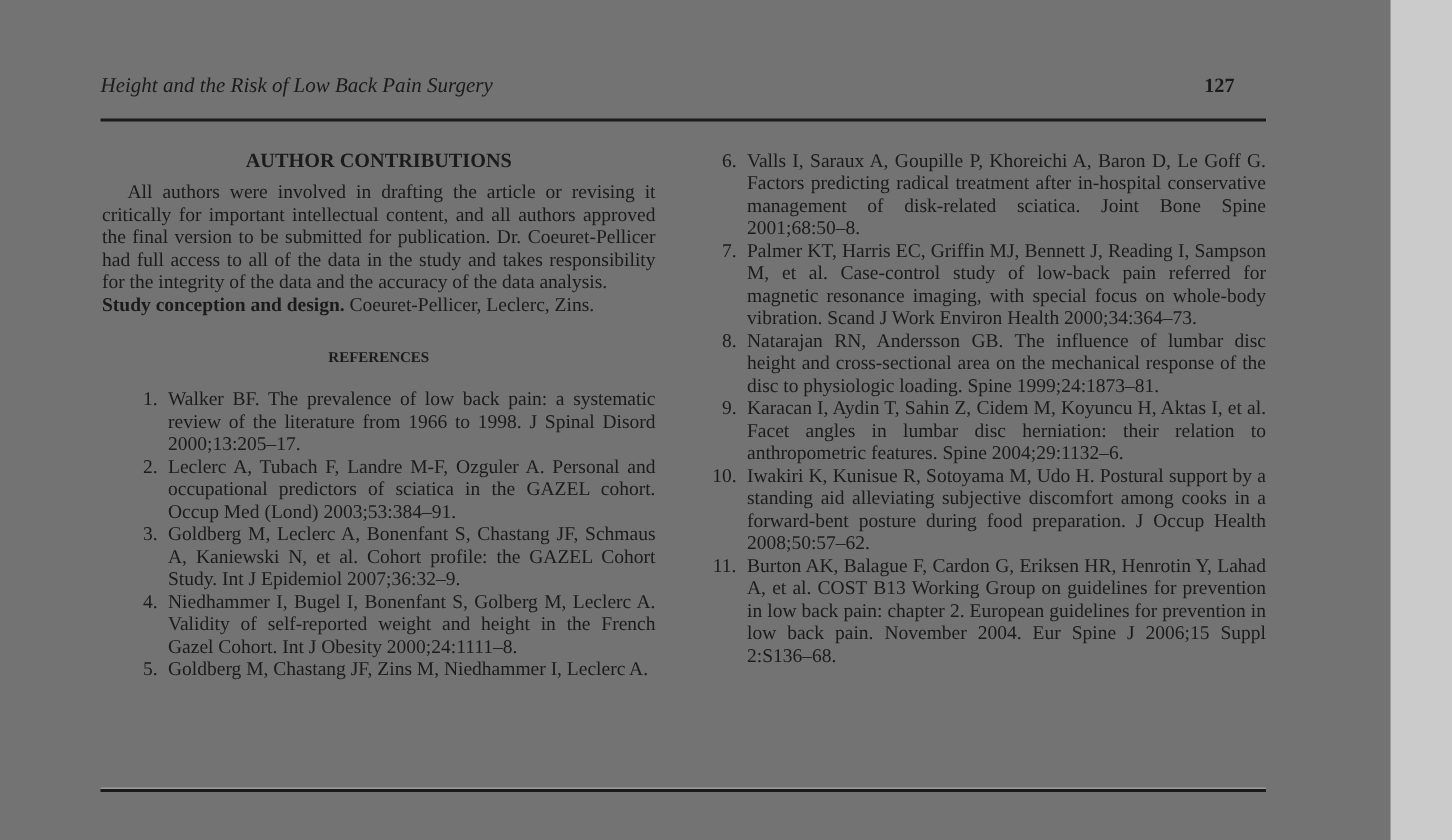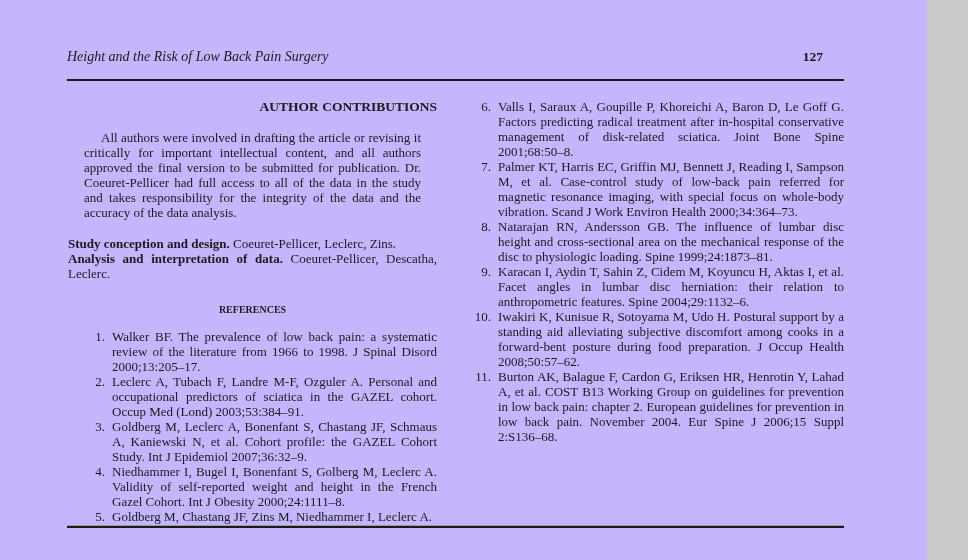--- a/index.html
+++ b/index.html
@@ -1,37 +1,37 @@
 <!DOCTYPE html>
 <html><head>
 <meta charset="utf-8">
 <style>
   html,body{margin:0;padding:0;background:#ffffff;}
   .page{
-    position:relative;width:968px;height:560px;background:#c4b5fd;overflow:hidden;
+    position:relative;width:968px;height:560px;background:#737373;overflow:hidden;
     font-family:"Liberation Serif","DejaVu Serif",serif;color:#1b1b1b;
     -webkit-font-smoothing:antialiased;
   }
   .running-head{
     position:absolute;left:67px;top:49px;width:777px;
     display:flex;justify-content:space-between;align-items:baseline;
   }
   .rh-title{font-style:italic;font-size:14px;line-height:16px;}
   .rh-page{font-weight:bold;font-size:13.5px;padding-right:21px;text-align:right;}
   .rule-top{position:absolute;left:67px;top:79px;width:777px;height:2px;background:#1a1a1a;}
   .rule-bottom{
     position:absolute;left:67px;top:525px;width:777px;height:3px;
     background:linear-gradient(to bottom,#9a9a9a 0,#9a9a9a 1px,#1a1a1a 1px,#1a1a1a 3px);
   }
   .side-strip{position:absolute;left:927px;top:0;width:41px;height:560px;background:#cbcbcb;}
   .col{position:absolute;top:99px;font-size:13px;line-height:15px;text-align:justify;}
   .col-left{left:68px;width:369px;}
   .col-right{left:478px;width:366px;}
-  .ac-heading{margin:0 0 6px 0;font-size:13.5px;line-height:15px;font-weight:bold;text-align:right;}
-  .ac-para{margin:16px;text-indent:17px;}
+  .ac-heading{margin:0 0 6px 0;font-size:13.5px;line-height:15px;font-weight:bold;text-align:center;}
+  .ac-para{margin:0;text-indent:17px;}
   .roles p{margin:0;}
   .roles b{font-weight:bold;}
   .ref-heading{margin:21px 0 11px 0;font-size:10px;line-height:16px;font-weight:bold;text-align:center;}
   .col-left .ref-list{margin-left:44px;}
   .col-right .ref-list{margin-left:20px;}
   .ref{position:relative;margin:0;}
   .ref .num{position:absolute;left:-32px;top:0;width:25px;text-align:right;}
   .ref-continuation{margin:0 0 0 20px;}
 </style>
 </head>
@@ -44,21 +44,20 @@
     <span class="rh-page">127</span>
   </header>
 
   <div class="rule-top"></div>
 
   <section class="col col-left">
     <h2 class="ac-heading">AUTHOR CONTRIBUTIONS</h2>
     <p class="ac-para">All authors were involved in drafting the article or revising it critically for important intellectual content, and all authors approved the final version to be submitted for publication. Dr. Coeuret-Pellicer had full access to all of the data in the study and takes responsibility for the integrity of the data and the accuracy of the data analysis.</p>
     <div class="roles">
         <p><b>Study conception and design.</b><span> Coeuret-Pellicer, Leclerc, Zins.</span></p>
-        <p><b>Analysis and interpretation of data.</b><span> Coeuret-Pellicer, Descatha, Leclerc.</span></p>
       </div>
     <h2 class="ref-heading">REFERENCES</h2>
     <div class="ref-list">
         <p class="ref"><span class="num">1.</span><span>Walker BF. The prevalence of low back pain: a systematic review of the literature from 1966 to 1998. J Spinal Disord 2000;13:205–17.</span></p>
         <p class="ref"><span class="num">2.</span><span>Leclerc A, Tubach F, Landre M-F, Ozguler A. Personal and occupational predictors of sciatica in the GAZEL cohort. Occup Med (Lond) 2003;53:384–91.</span></p>
         <p class="ref"><span class="num">3.</span><span>Goldberg M, Leclerc A, Bonenfant S, Chastang JF, Schmaus A, Kaniewski N, et al. Cohort profile: the GAZEL Cohort Study. Int J Epidemiol 2007;36:32–9.</span></p>
         <p class="ref"><span class="num">4.</span><span>Niedhammer I, Bugel I, Bonenfant S, Golberg M, Leclerc A. Validity of self-reported weight and height in the French Gazel Cohort. Int J Obesity 2000;24:1111–8.</span></p>
         <p class="ref"><span class="num">5.</span><span>Goldberg M, Chastang JF, Zins M, Niedhammer I, Leclerc A.</span></p>
       </div>
   </section>

